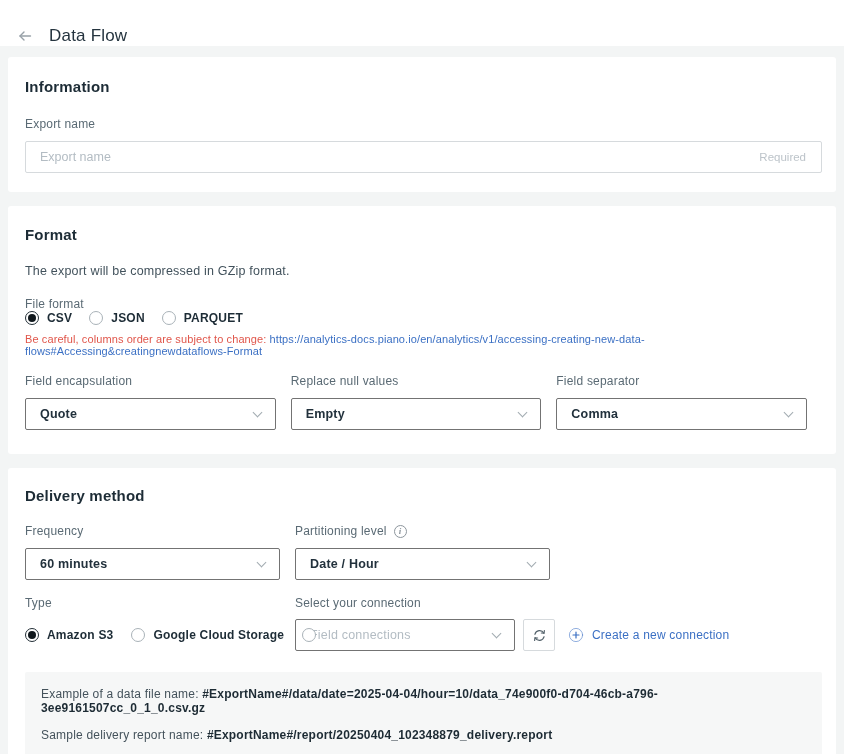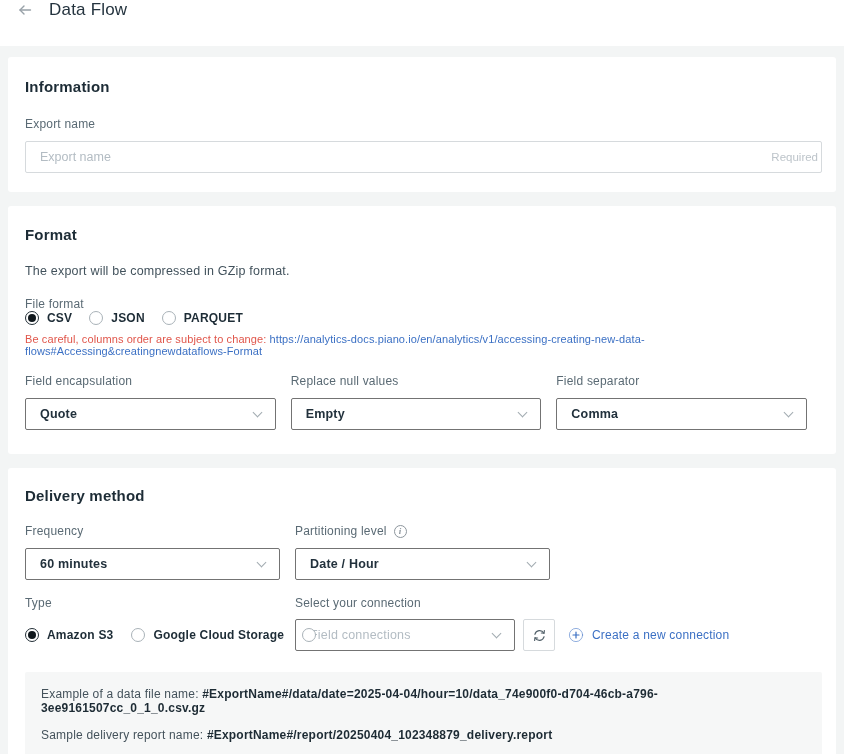--- a/index.html
+++ b/index.html
@@ -6,21 +6,21 @@
   html,body { margin:0; padding:0; }
   body {
     width: 844px; height: 754px; overflow: hidden;
     background: #f3f5f5;
     font-family: "Liberation Sans", sans-serif;
     color: #22313c;
   }
   
   .page-header {
     height: 46px; background: #ffffff;
-    display: flex; align-items: flex-start; padding-left: 15px;
+    display: flex; align-items: flex-end; padding-left: 15px;
   }
   .back-btn { display:flex; align-items:center; justify-content:center; width:20px; height:20px; cursor:pointer; color:#98a1a8; }
   .page-title { font-size: 17px; font-weight: 400; color:#25343f; margin-left: 14px; letter-spacing: .2px; }
 
   
   .card { background:#ffffff; margin: 0 8px; border-radius: 3px; }
   .card-1 { margin-top: 11px; padding: 21px 14px 19px 17px; }
   .card-2 { margin-top: 14px; padding: 20px 14px 24px 17px; }
   .card-3 { margin-top: 14px; padding: 19px 14px 18px 17px; }
   .section-title { font-size: 15px; font-weight: 700; color:#1d2c36; margin:0; letter-spacing:.2px; }
@@ -29,21 +29,21 @@
   .note-text { font-size: 12.5px; color:#42525c; margin-top: 21px; letter-spacing:.2px; }
 
   
   .input-wrap { position: relative; margin-top: 10px; }
   .text-input {
     width: 100%; height: 32px; border: 1px solid #d6dadd; border-radius: 2px;
     padding: 0 78px 0 14px; font-size: 12.5px; color:#25343f; outline: none;
     font-family: "Liberation Sans", sans-serif;
   }
   .text-input::placeholder { color:#b3bcc3; opacity:1; }
-  .required-hint { position:absolute; right:4px; top:50%; transform:translateY(-50%); font-size:11.5px; color:#bdc4ca; }
+  .required-hint { position:absolute; right:16px; top:50%; transform:translateY(-50%); font-size:11.5px; color:#bdc4ca; }
 
   
   .radio-row { display:flex; align-items:center; gap:17px; margin-top: 0; }
   .radio-item { display:flex; align-items:center; gap:8px; cursor:pointer; }
   .radio-circle { width:14px; height:14px; border-radius:50%; border:1px solid #a9b2b8; background:#fff; position:relative; flex:none; }
   .radio-item.checked .radio-circle { border-color:#222e36; }
   .radio-item.checked .radio-circle::after { content:""; position:absolute; left:2px; top:2px; right:2px; bottom:2px; border-radius:50%; background:#10181d; }
   .radio-label { font-size:12px; font-weight:700; color:#1d2c36; letter-spacing:.2px; white-space:nowrap; }
 
   

